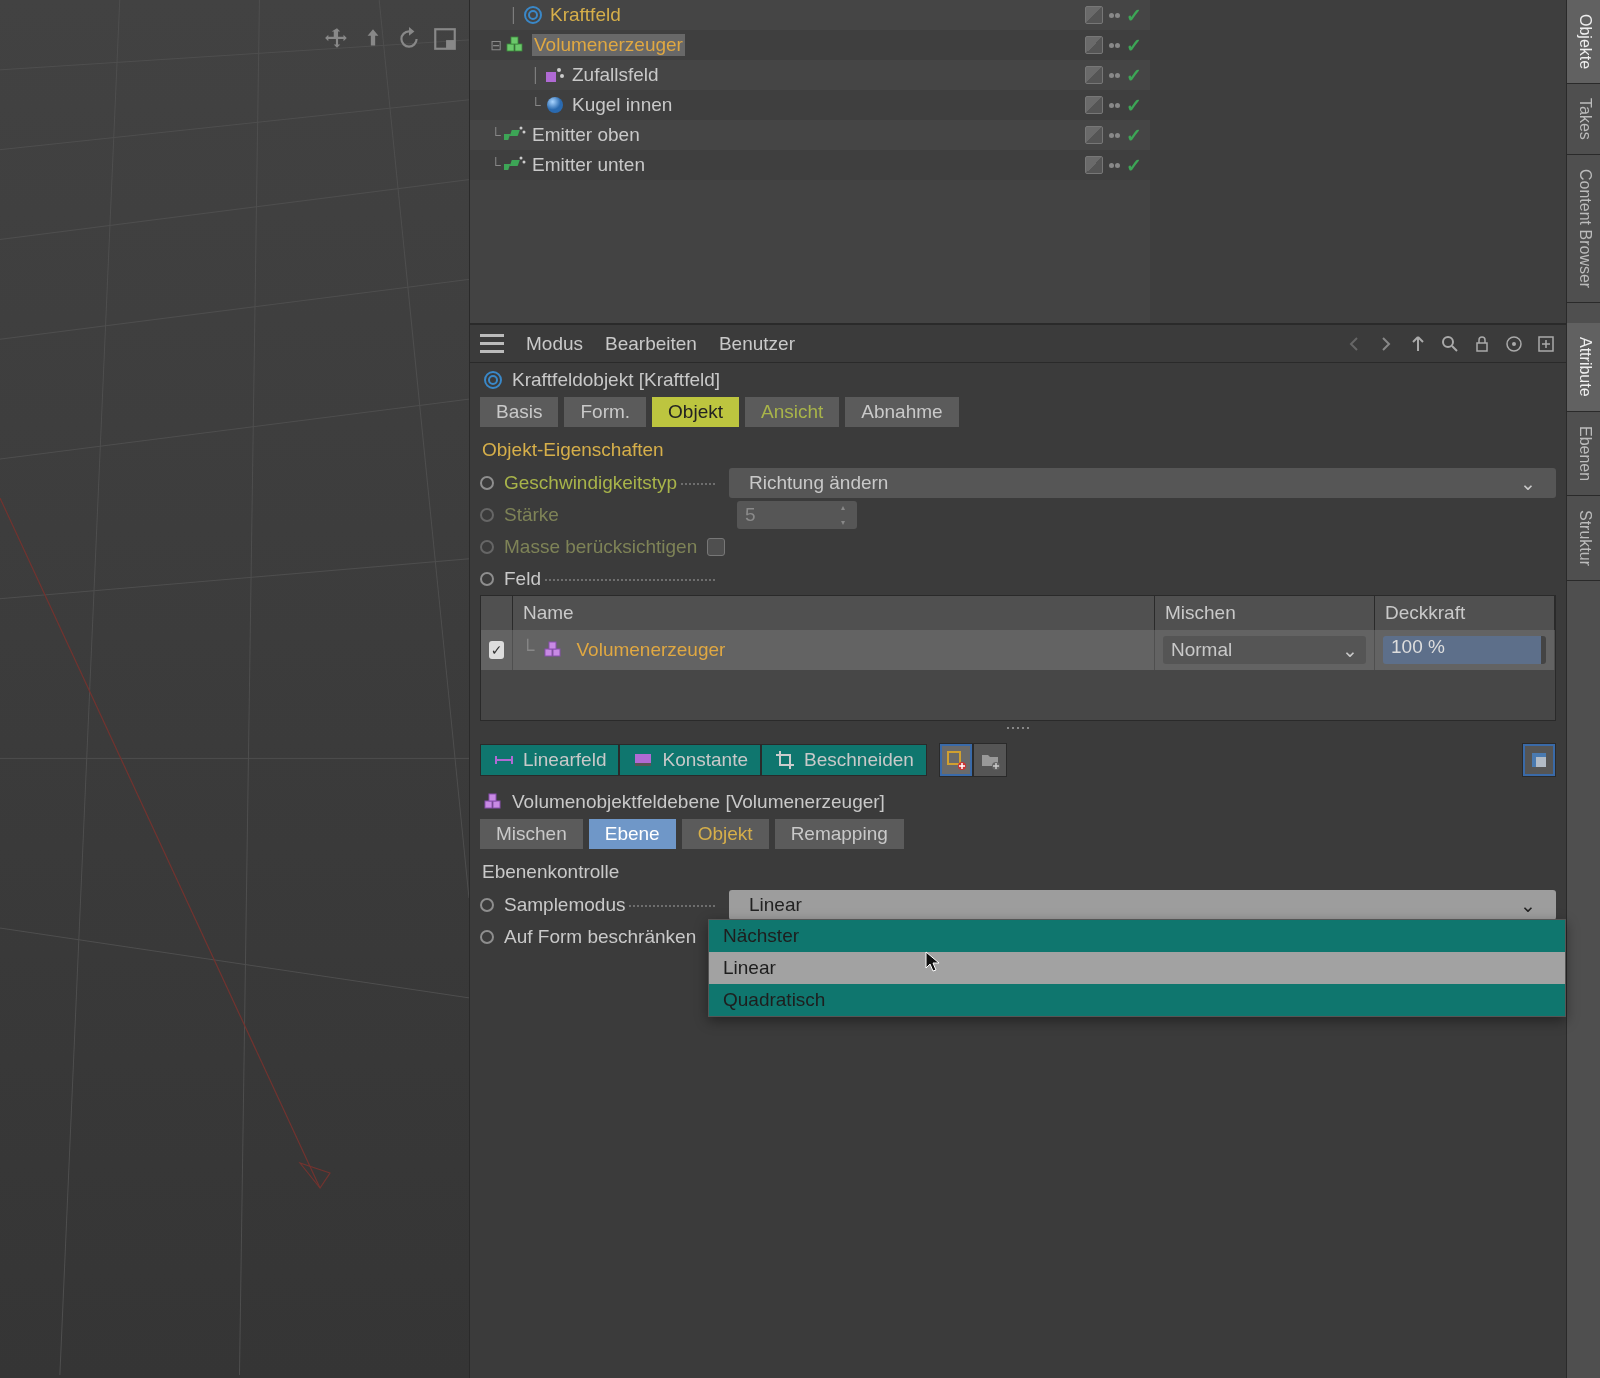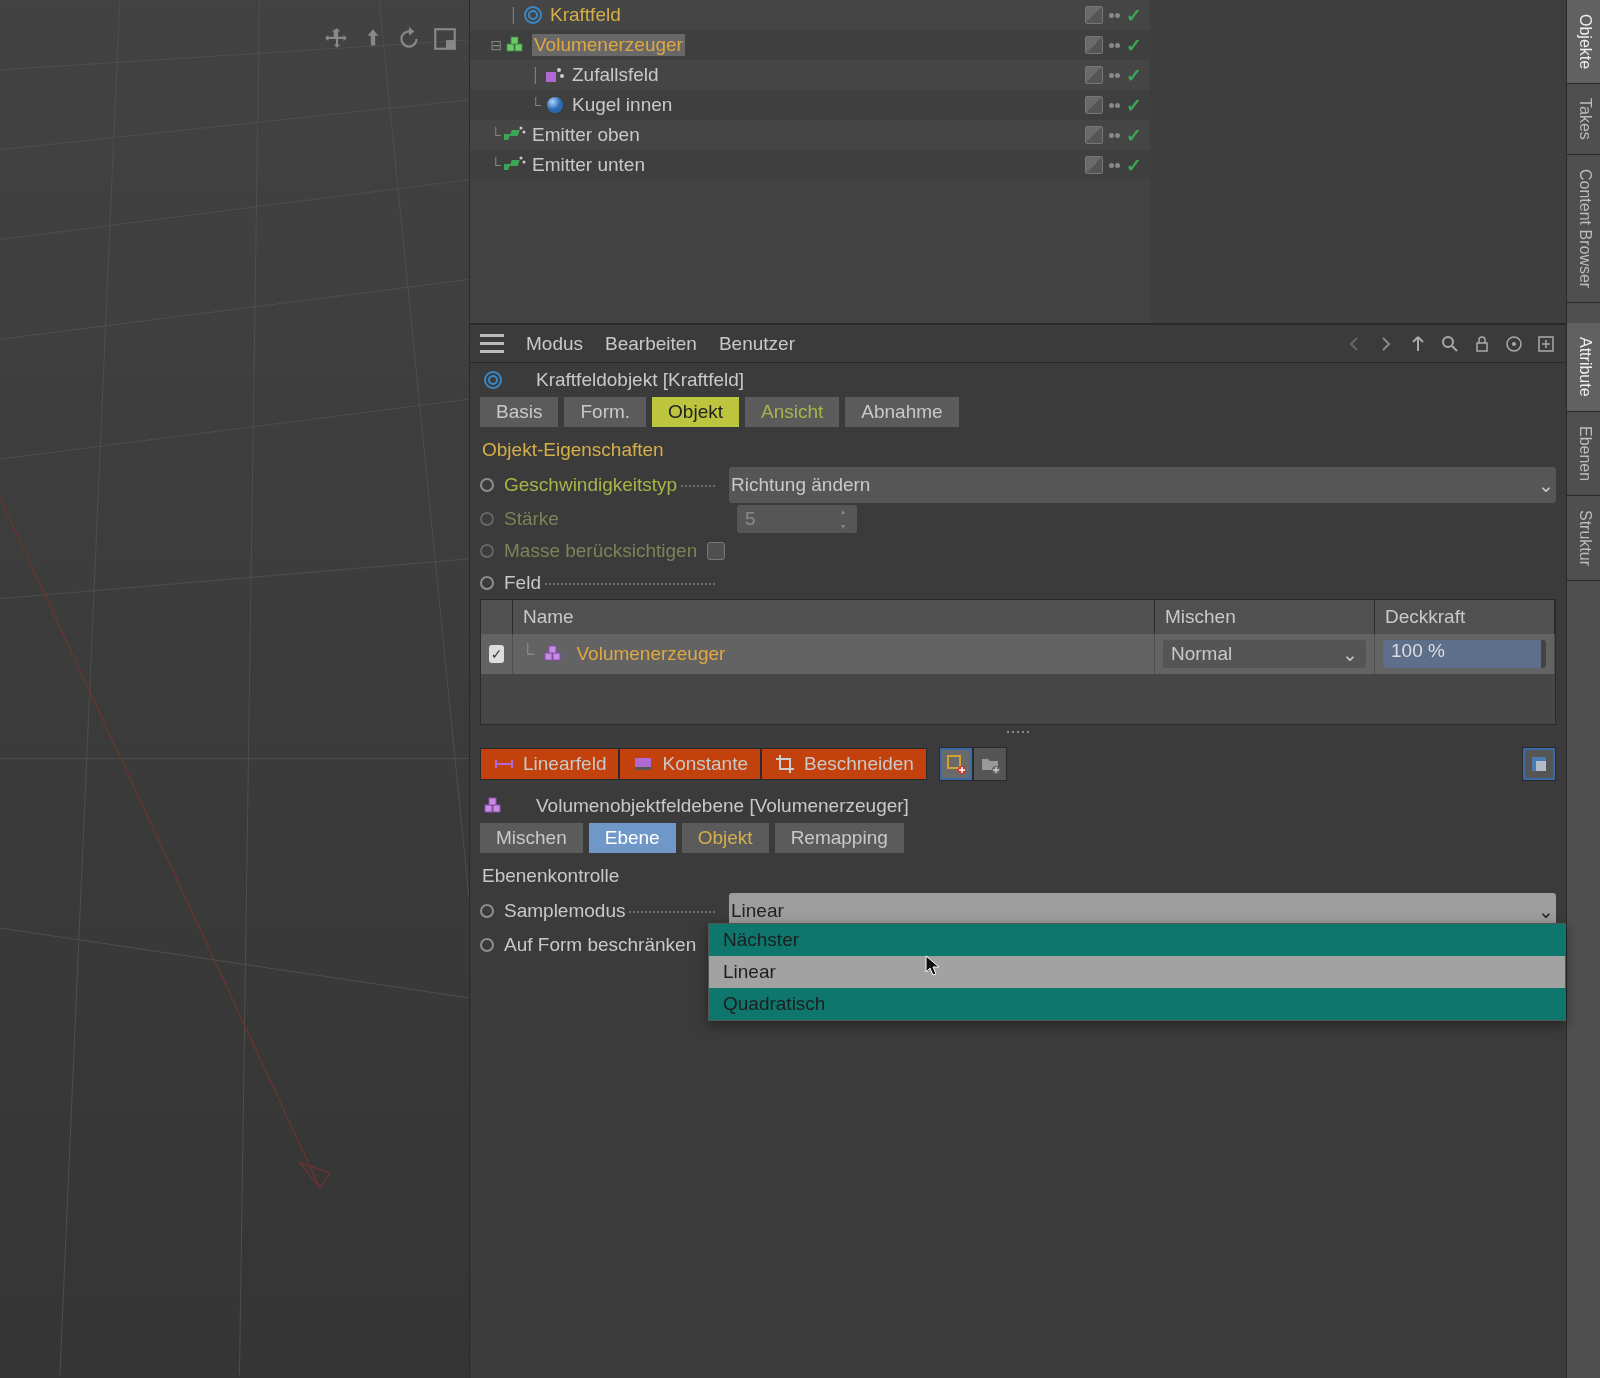--- a/index.html
+++ b/index.html
@@ -53,35 +53,35 @@
   .sw-dots{display:inline-flex;align-items:center;gap:1px;}
   .sw-dots .d{width:5px;height:5px;border-radius:50%;background:#888;}
   .sw-check{color:var(--accent-green);font-size:19px;font-weight:bold;}
   
   .am{flex:1;background:var(--bg);display:flex;flex-direction:column;}
   .am-menubar{height:38px;display:flex;align-items:center;gap:22px;padding:0 10px;border-bottom:1px solid var(--border);}
   .am-menuicon{width:24px;height:24px;display:flex;flex-direction:column;justify-content:space-around;}
   .am-menuicon span{height:3px;background:#bbb;}
   .am-menubar .r{margin-left:auto;display:flex;align-items:center;gap:12px;color:#888;}
   .am-menubar .r svg{width:20px;height:20px;}
-  .am-header{display:flex;gap:26px;padding:6px 10px;}
+  .am-header{display:flex;gap:2px;padding:6px 10px;}
   .am-tabs{display:flex;gap:6px;padding:0 10px 6px;}
   .tab{padding:4px 16px;background:var(--tab-inactive);color:var(--text);cursor:default;}
   .tab.active{background:var(--tab-active);color:var(--text-dark);}
   .tab.blue{background:var(--tab-blue);color:#fff;}
   .sect-title{color:var(--text-yellow);font-weight:400;padding:6px 12px;}
   .prop-rows{padding:0 10px;}
   .prop-row{display:flex;align-items:center;min-height:32px;gap:10px;}
   .prop-dot{width:14px;height:14px;border-radius:50%;border:2px solid #8e8e8e;flex-shrink:0;}
   .prop-dot.dim{border-color:#666;}
   .prop-label{min-width:215px;position:relative;white-space:nowrap;}
   .prop-label.dim{color:#7e8357;}
   .prop-label-fill{flex:0 0 215px;display:flex;align-items:baseline;}
   .dots{flex:1;border-bottom:2px dotted #6e6e6e;margin:0 4px;transform:translateY(-4px);}
-  .dropdown{flex:1;height:36px;background:#565656;border-radius:3px;display:flex;align-items:center;padding:0 2px;position:relative;}
+  .dropdown{flex:1;height:30px;background:#565656;border-radius:3px;display:flex;align-items:center;padding:0 20px;position:relative;}
   .dropdown.light{background:#9d9d9d;color:#222;}
   .dd-arrow{margin-left:auto;}
   .numbox{width:120px;height:28px;background:#565656;border-radius:3px;display:flex;align-items:center;padding:0 8px;color:#8a8a8a;position:relative;}
   .numbox .spin{position:absolute;right:4px;top:2px;bottom:2px;width:12px;display:flex;flex-direction:column;justify-content:space-between;font-size:8px;color:#888;}
   .chk{width:18px;height:18px;border:1px solid #777;border-radius:3px;background:#4f4f4f;}
   
   .tbl{margin:0 10px 0;border:1px solid var(--border);}
   .tbl-head{display:flex;background:#505050;}
   .th{padding:6px 10px;border-right:1px solid var(--border);}
   .th.c0{width:32px;}
@@ -91,21 +91,21 @@
   .tbl-row{display:flex;align-items:center;background:#636363;height:40px;}
   .td{padding:0 8px;border-right:1px solid rgba(0,0,0,0.2);height:100%;display:flex;align-items:center;}
   .td.c0{width:32px;justify-content:center;}
   .td.c1{flex:1;gap:6px;}
   .td.c2{width:220px;}
   .td.c3{width:180px;}
   .chkbox{width:18px;height:18px;background:#ddd;border-radius:3px;display:flex;align-items:center;justify-content:center;color:#333;font-size:14px;}
   .mix-dd{flex:1;height:28px;background:#555;border-radius:3px;display:flex;align-items:center;padding:0 8px;}
   .opacity{flex:1;height:28px;background:linear-gradient(90deg,#5d6f8a 0 97%,#444 97%);border-radius:3px;display:flex;align-items:flex-start;padding:0 8px;color:#ddd;}
   .field-btnrow{display:flex;align-items:center;gap:0;margin:10px 10px 0;}
-  .fbtn{display:flex;align-items:center;gap:8px;padding:4px 12px;background:#c2410c;border:1px solid var(--border);}
+  .fbtn{display:flex;align-items:center;gap:8px;padding:4px 12px;background:#0f766e;border:1px solid var(--border);}
   .fbtn .ico{width:22px;height:22px;}
   .fbtn-group{display:flex;margin-left:12px;}
   .fbtn-sq{width:34px;height:34px;background:#555;border:1px solid var(--border);display:flex;align-items:center;justify-content:center;}
   .fbtn-sq.active{background:#6a6a6a;box-shadow:inset 0 0 0 2px #3a6aa8;}
   .fbtn-right{margin-left:auto;}
   
   .dd-menu{position:absolute;background:#0f766e;border:1px solid #555;box-shadow:0 4px 12px rgba(0,0,0,0.4);z-index:10;}
   .dd-item{padding:5px 14px;color:#1e1e1e;}
   .dd-item.hover{background:#a2a2a2;}
   

